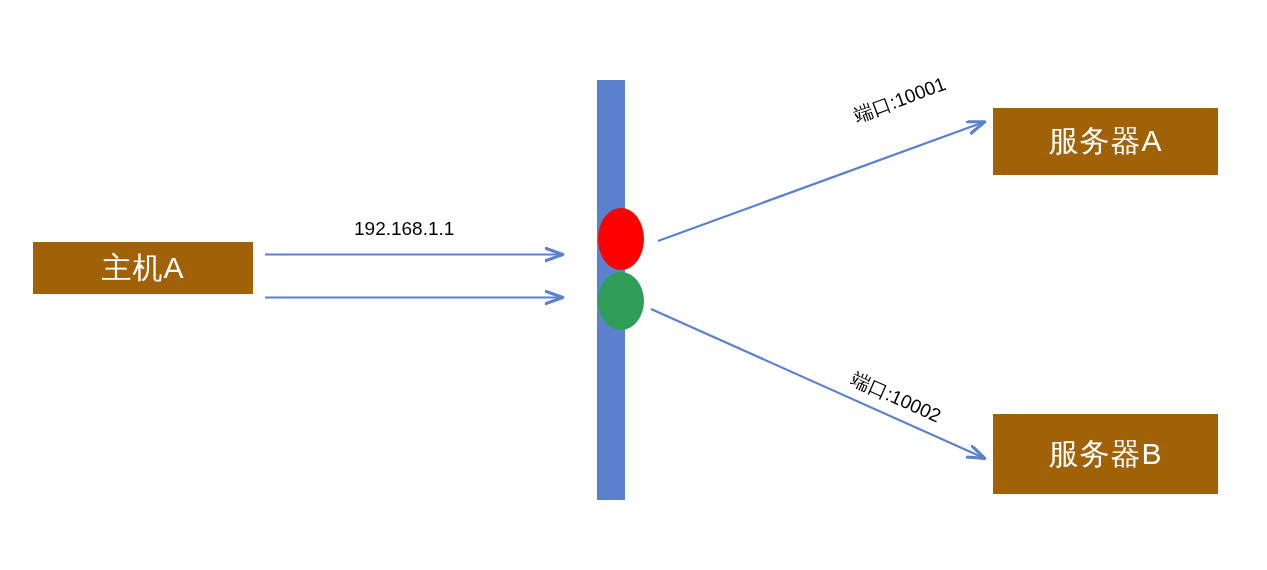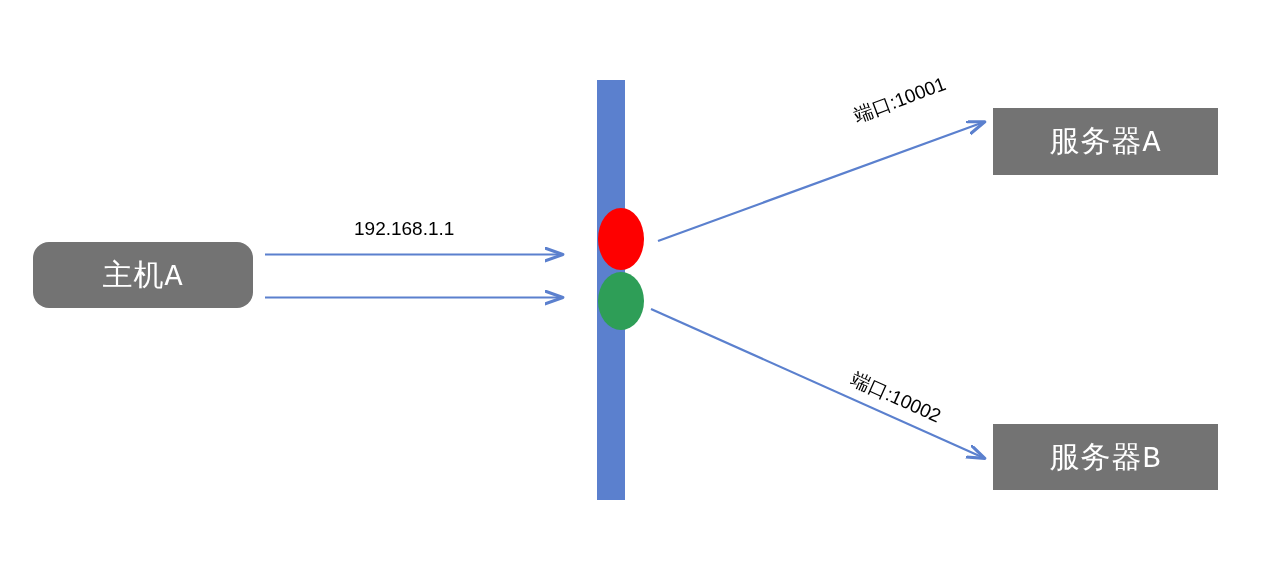--- a/index.html
+++ b/index.html
@@ -12,34 +12,34 @@
   }
   #canvas {
     position: relative;
     width: 1267px;
     height: 570px;
     background: #ffffff;
     overflow: hidden;
   }
   .node-box {
     position: absolute;
-    background: #737373;
+    background: #a16207;
     display: flex;
     align-items: center;
     justify-content: center;
     color: #ffffff;
     font-size: 30px;
-    font-family: Liberation Mono, monospace;
+    font-family: Liberation Sans, sans-serif;
     letter-spacing: 1px;
     box-sizing: border-box;
     text-align: center;
   }
-  #host-a-box  { left: 33px;  top: 242px; width: 220px; height: 66px; border-radius: 16px; }
+  #host-a-box  { left: 33px;  top: 242px; width: 220px; height: 52px; }
   #server-a-box{ left: 993px; top: 108px; width: 225px; height: 67px; }
-  #server-b-box{ left: 993px; top: 424px; width: 225px; height: 66px; }
+  #server-b-box{ left: 993px; top: 414px; width: 225px; height: 80px; }
 
   #gateway-bar {
     position: absolute;
     left: 597px;
     top: 80px;
     width: 28px;
     height: 420px;
     background: #5B80CE;
   }
   .port-dot {

